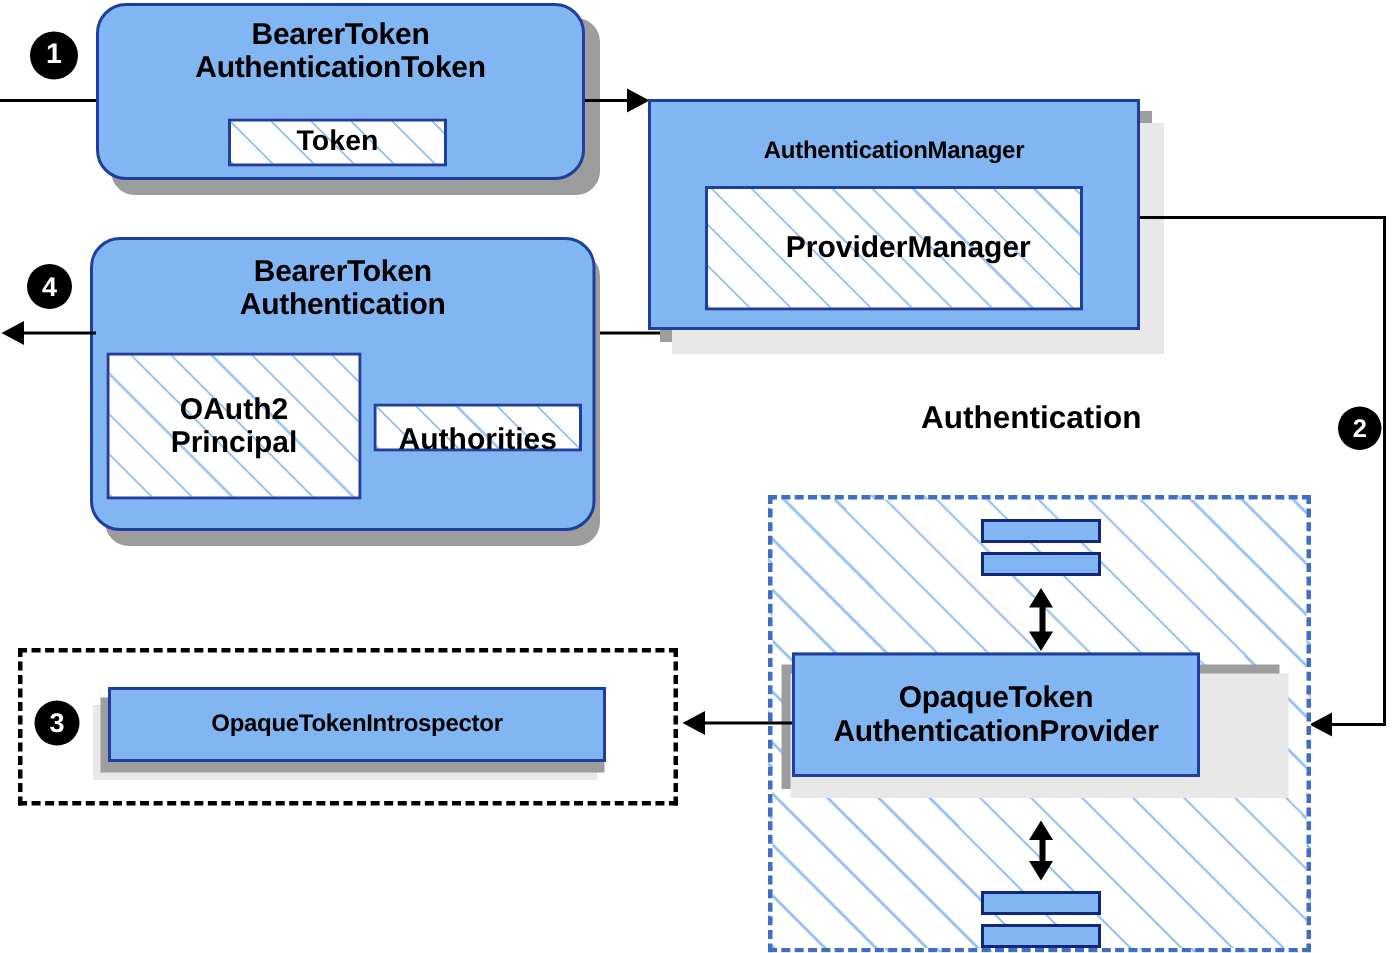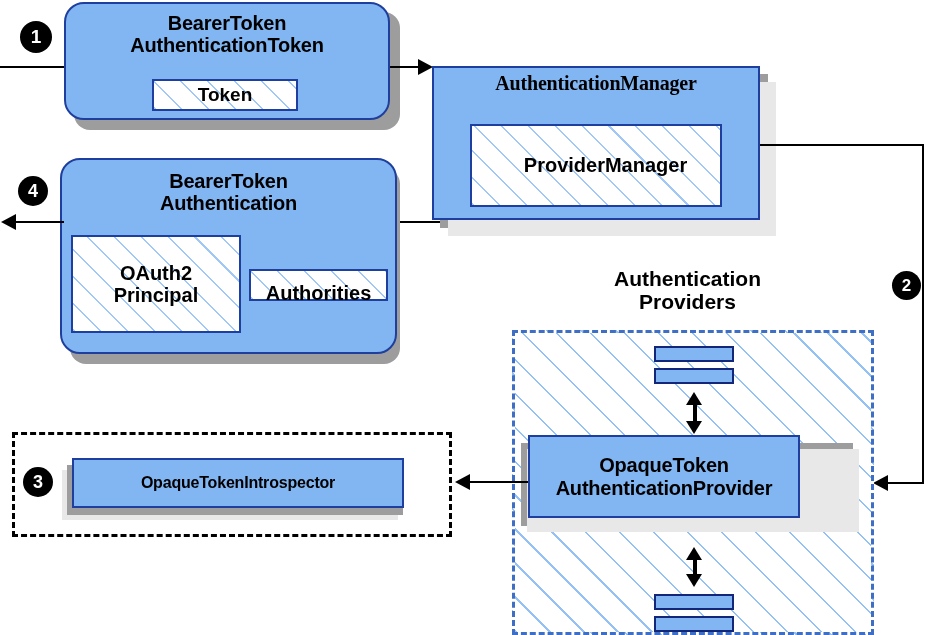--- a/index.html
+++ b/index.html
@@ -166,21 +166,21 @@
   <div class="abs hatch-white" style="left:152px; top:79px; width:146px; height:32px;">
     <span class="lbl" style="font-size:19px;">Token</span>
   </div>
 
   <div class="abs line-h" style="left:390px; top:66px; width:30px;"></div>
   <div class="abs arrow-right" style="left:418px; top:59px;"></div>
 
   <div class="abs shadow-dark" style="left:440px; top:74px; width:328px; height:154px;"></div>
   <div class="abs shadow-light" style="left:448px; top:82px; width:328px; height:154px;"></div>
   <div class="abs blue-box square" style="left:432px; top:66px; width:328px; height:154px;">
-    <div class="box-title" style="margin-top:4px; font-size:20px;font-family:Liberation Serif, serif;">AuthenticationManager</div>
+    <div class="box-title" style="margin-top:24px; font-size:16px;">AuthenticationManager</div>
   </div>
   <div class="abs hatch-white" style="left:470px; top:124px; width:252px; height:83px;padding-left:19px;">
     <span class="lbl" style="font-size:20px;">ProviderManager</span>
   </div>
 
   <div class="abs line-h" style="left:760px; top:144px; width:164px;"></div>
   <div class="abs line-v" style="left:922px; top:144px; height:340px;"></div>
   <div class="abs line-h" style="left:888px; top:482px; width:36px;"></div>
   <div class="abs arrow-left" style="left:873px; top:475px;"></div>
 
@@ -207,21 +207,20 @@
     <span class="lbl" style="font-size:20px;margin-top:16px;">Authorities</span>
   </div>
 
   <div class="abs line-h" style="left:16px; top:221px; width:48px;"></div>
   <div class="abs arrow-left" style="left:1px; top:214px;"></div>
 
   <div class="abs marker" style="left:19px; top:177px; width:28px; height:28px; font-size:18px;">4</div>
 
   <div class="abs section-title" style="left:575px; top:267px; width:225px; font-size:21px;">
     <div>Authentication</div>
-    <div>Providers</div>
   </div>
 
   <div class="abs providers-region" style="left:512px; top:330px; width:362px; height:305px;"></div>
 
   <div class="abs comp-bar" style="left:654px; top:346px; width:80px; height:16px;"></div>
   <div class="abs comp-bar" style="left:654px; top:368px; width:80px; height:16px;"></div>
 
   <div class="abs arrow-up" style="left:686px; top:392px;"></div>
   <div class="abs line-v" style="left:693px; top:400px; height:24px; width:4px;"></div>
   <div class="abs arrow-down" style="left:686px; top:421px;"></div>

